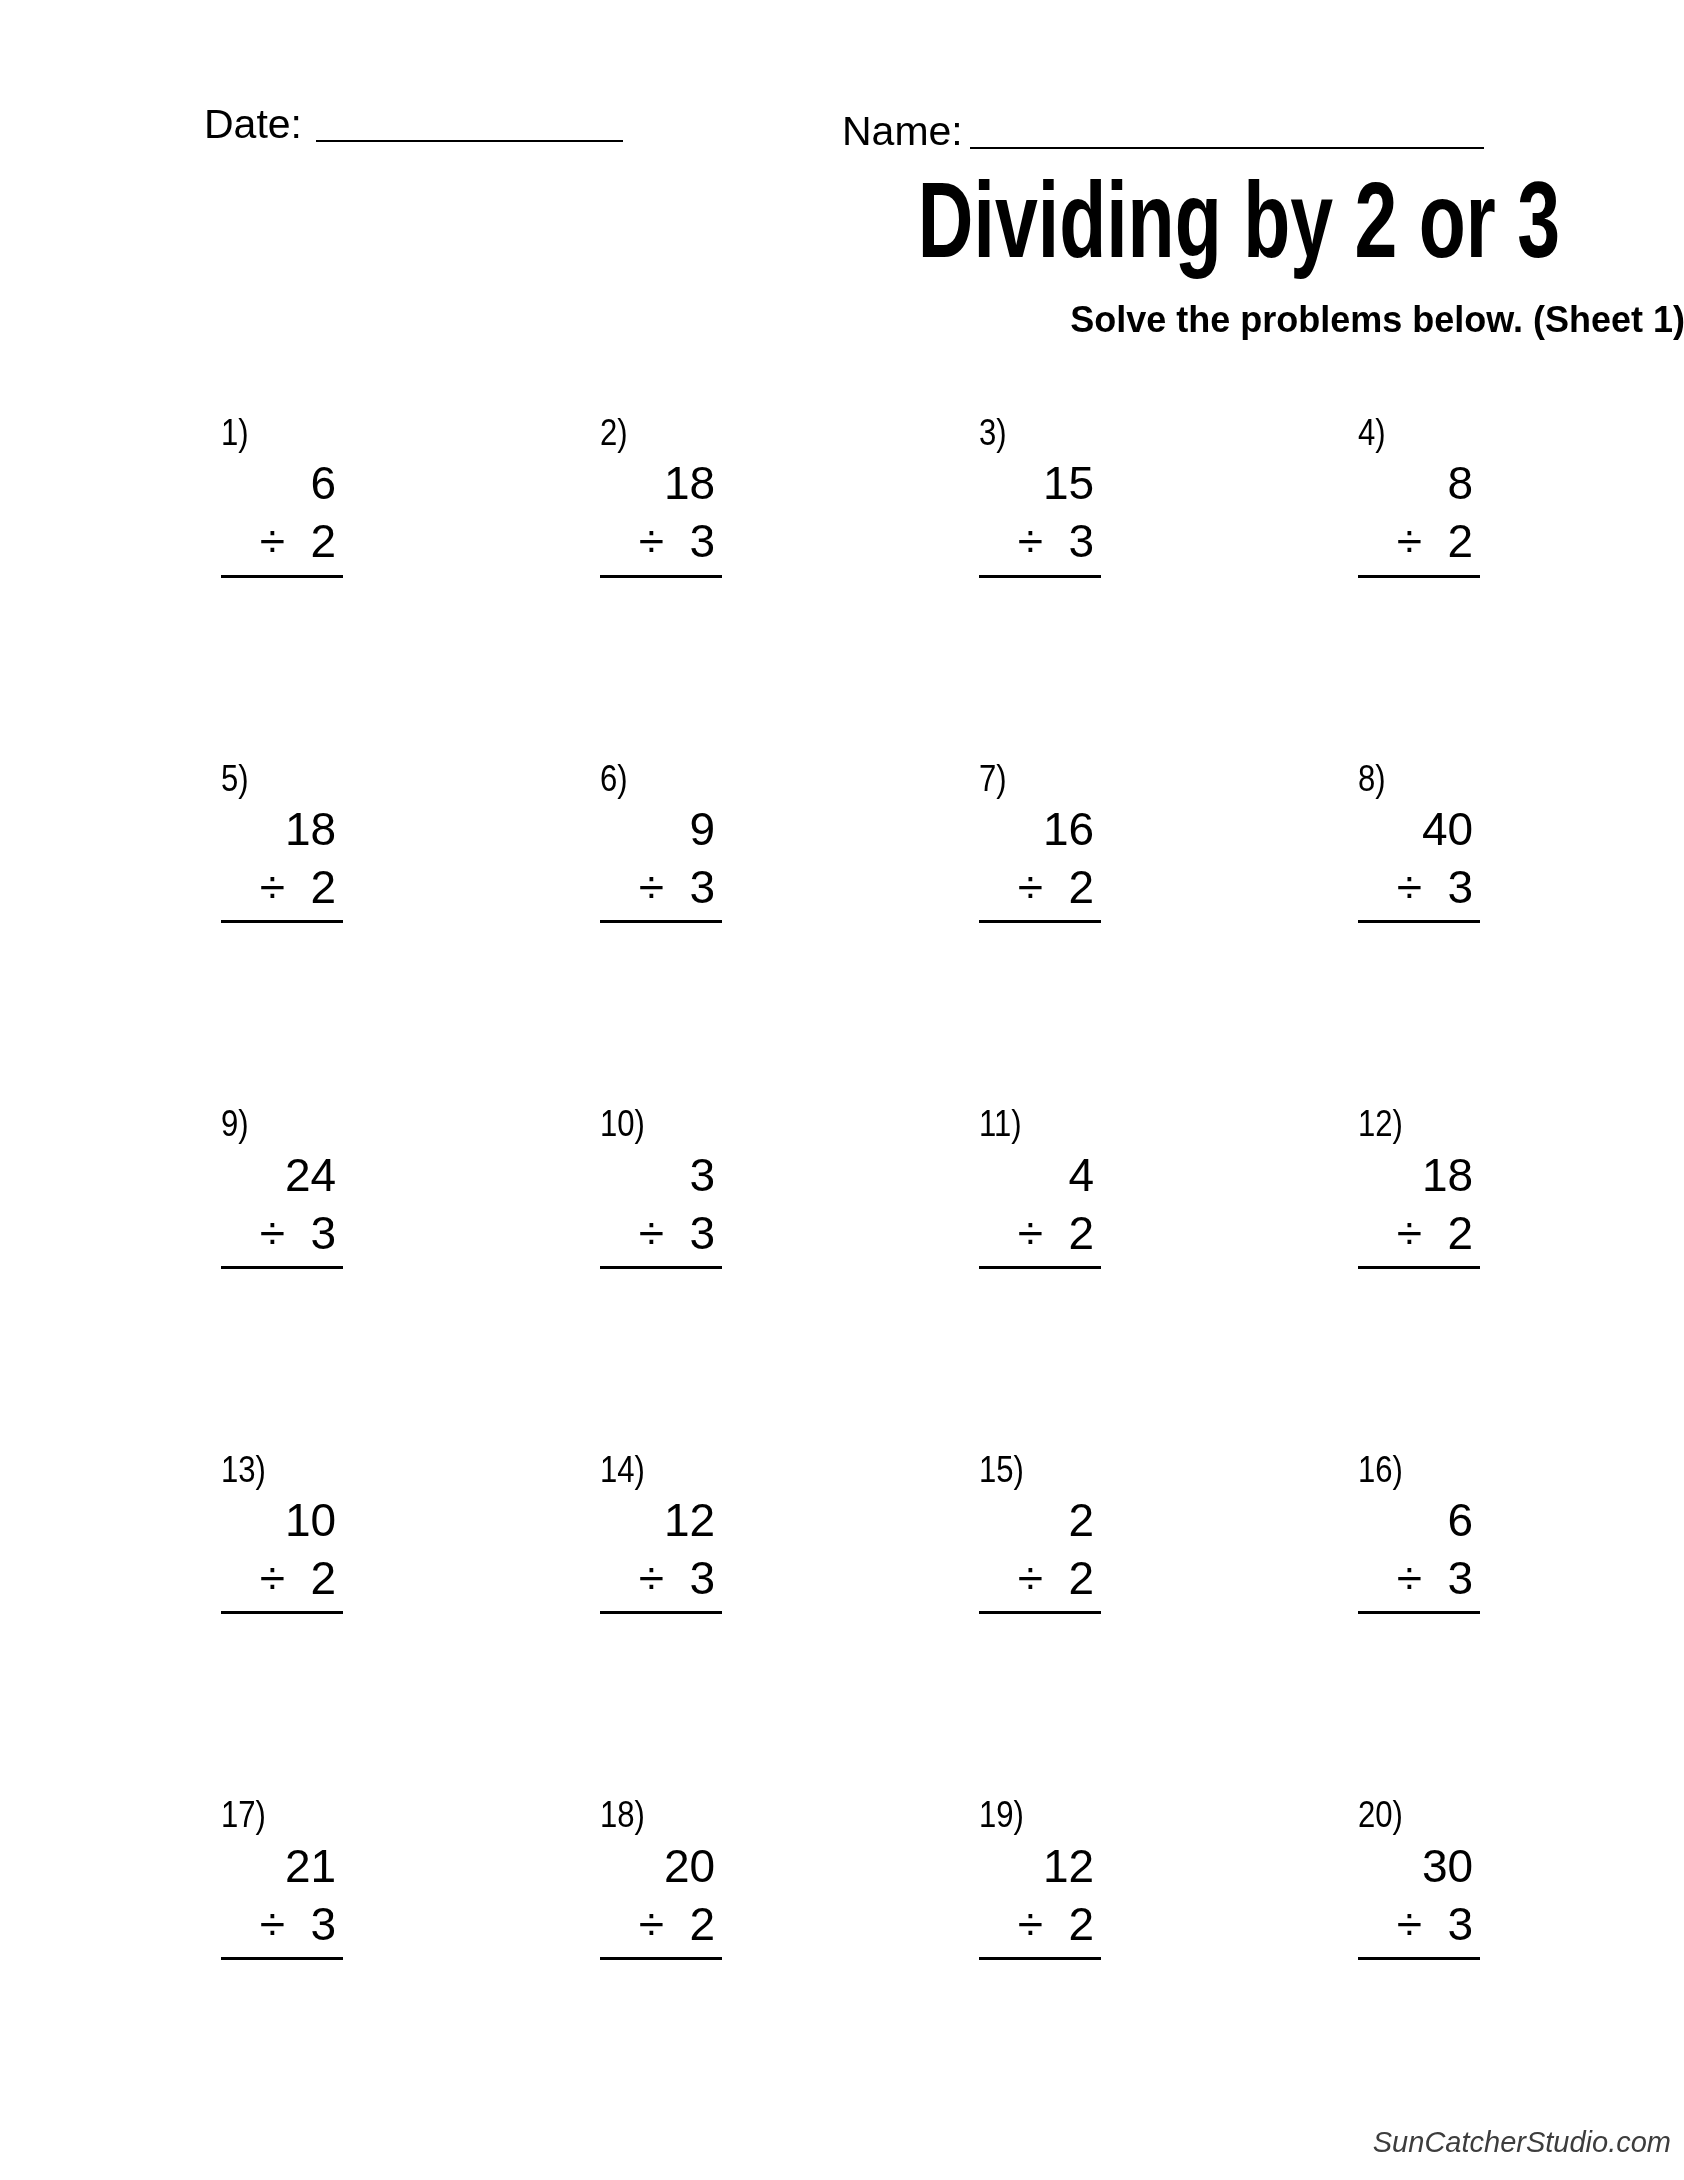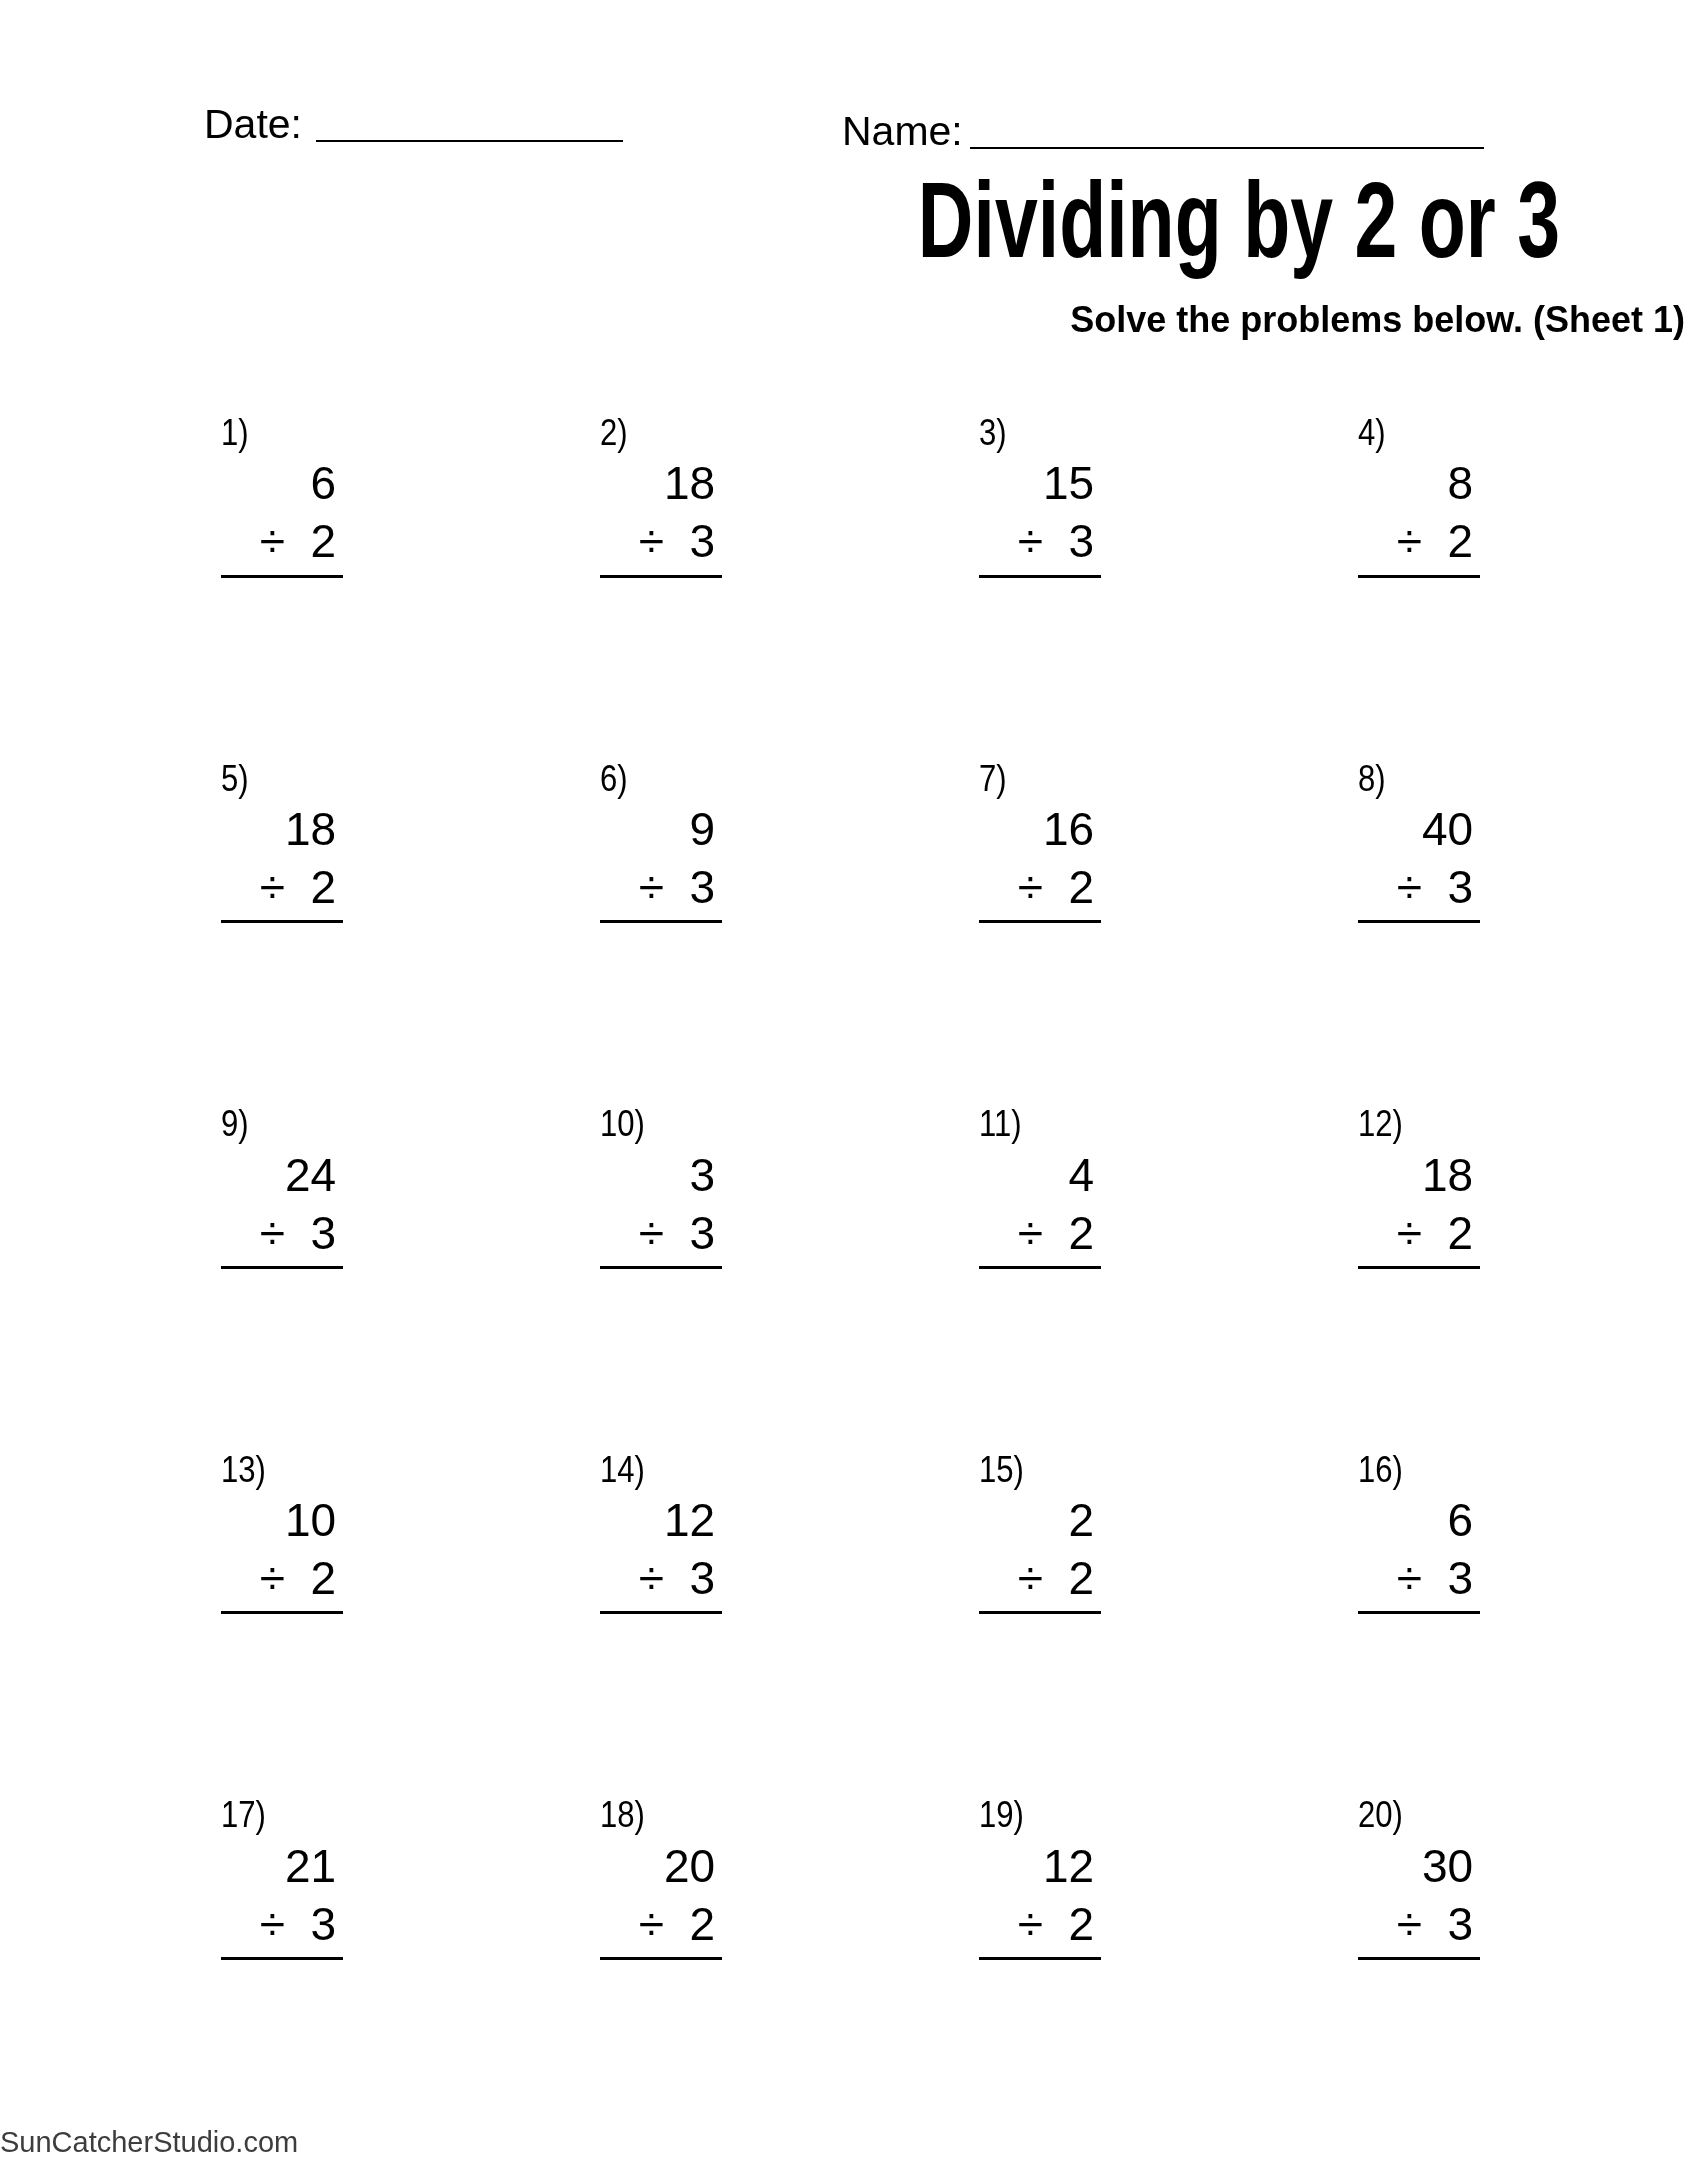--- a/index.html
+++ b/index.html
@@ -99,21 +99,22 @@
     margin-top: 10.2px;
     width: 100%;
     height: 0;
     border-bottom: 3.4px solid #000;
   }
 
   
   .footer-wrap {
     position: absolute;
     left: 0; right: 14px; top: 2128px;
-    text-align: left;
+    text-align: right;
+    font-style: italic;
   }
   .footer-credit {
     font-size: 29px;
     line-height: 1;
     color: #3d3d3d;
   }
 </style>
 </head>
 <body>
 

